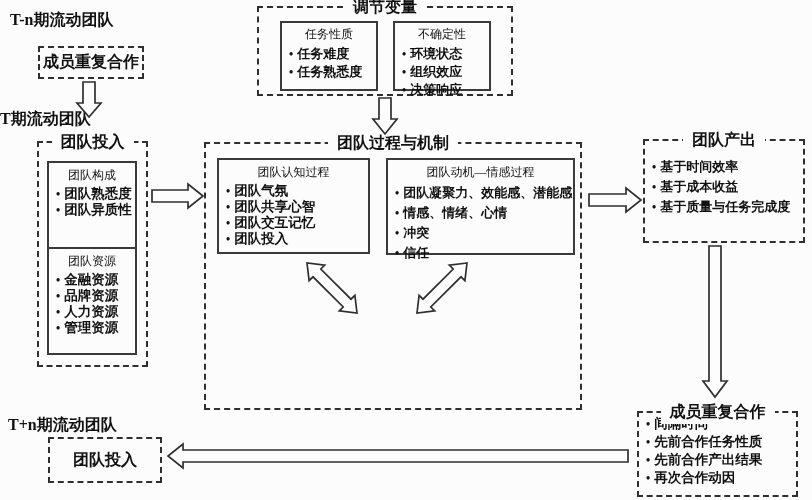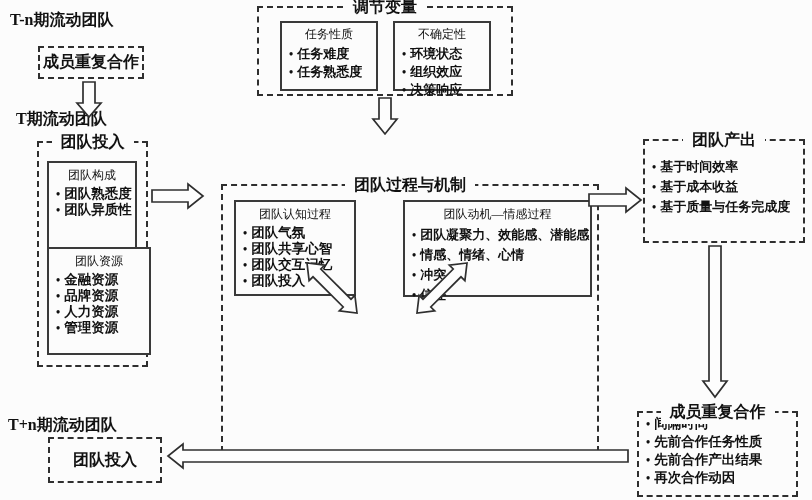--- a/index.html
+++ b/index.html
@@ -42,37 +42,37 @@
       <polygon points="379,98 391,98 391,119 397,119 385,134 373,119 379,119"></polygon>
       <polygon points="589,194 626,194 626,188 641,200 626,212 626,206 589,206"></polygon>
       <polygon points="307,263 309.1,280.7 313,276.8 343.2,307 339.3,310.9 357,313 354.9,295.3 351,299.2 320.8,269 324.7,265.1"></polygon>
       <polygon points="467,263 449.3,265.1 453.2,269 423,299.2 419.1,295.3 417,313 434.7,310.9 430.8,307 461,276.8 464.9,280.7"></polygon>
       <polygon points="709,246 721,246 721,381 727,381 715,397 703,381 709,381"></polygon>
       <polygon points="628,450 628,462 183,462 183,468 168,456 183,444 183,450"></polygon>
     </g>
   </svg>
 
   <div class="flow-label" style="left:10px;top:10px;">T-n期流动团队</div>
-  <div class="flow-label" style="left:16px;top:109px;">T期流动团队</div>
+  <div class="flow-label" style="left:0;top:109px;">T期流动团队</div>
   <div class="flow-label" style="left:8px;top:415px;">T+n期流动团队</div>
 
   <div class="dbox center-text" style="left:38px;top:46px;width:106px;height:33px;">
     <span>成员重复合作</span>
   </div>
 
   <div class="dbox" style="left:37px;top:141px;width:111px;height:226px;">
     <span class="on-border">团队投入</span>
     <div class="sbox" style="left:8px;top:18px;width:90px;height:92px;">
       <div class="t">团队构成</div>
       <ul>
         <li><span class="blt">•</span><span>团队熟悉度</span></li>
         <li><span class="blt">•</span><span>团队异质性</span></li>
       </ul>
     </div>
-    <div class="sbox" style="left:8px;top:104px;width:104px;height:108px;">
+    <div class="sbox" style="left:8px;top:104px;width:90px;height:108px;">
       <div class="t">团队资源</div>
       <ul>
         <li><span class="blt">•</span><span>金融资源</span></li>
         <li><span class="blt">•</span><span>品牌资源</span></li>
         <li><span class="blt">•</span><span>人力资源</span></li>
         <li><span class="blt">•</span><span>管理资源</span></li>
       </ul>
     </div>
   </div>
 
@@ -88,23 +88,23 @@
     <div class="sbox tight" style="left:134px;top:13px;width:98px;height:70px;">
       <div class="t">不确定性</div>
       <ul>
         <li><span class="blt">•</span><span>环境状态</span></li>
         <li><span class="blt">•</span><span>组织效应</span></li>
         <li><span class="blt">•</span><span>决策响应</span></li>
       </ul>
     </div>
   </div>
 
-  <div class="dbox" style="left:221px;top:142px;width:378px;height:268px;margin-top:42px;">
+  <div class="dbox" style="left:204px;top:142px;width:378px;height:268px;">
     <span class="on-border">团队过程与机制</span>
-    <div class="sbox" style="left:11px;top:14px;width:122px;height:96px;">
+    <div class="sbox" style="left:11px;top:14px;width:153px;height:96px;">
       <div class="t">团队认知过程</div>
       <ul>
         <li><span class="blt">•</span><span>团队气氛</span></li>
         <li><span class="blt">•</span><span>团队共享心智</span></li>
         <li><span class="blt">•</span><span>团队交互记忆</span></li>
         <li><span class="blt">•</span><span>团队投入</span></li>
       </ul>
     </div>
     <div class="sbox small" style="left:180px;top:14px;width:189px;height:97px;">
       <div class="t">团队动机—情感过程</div>

